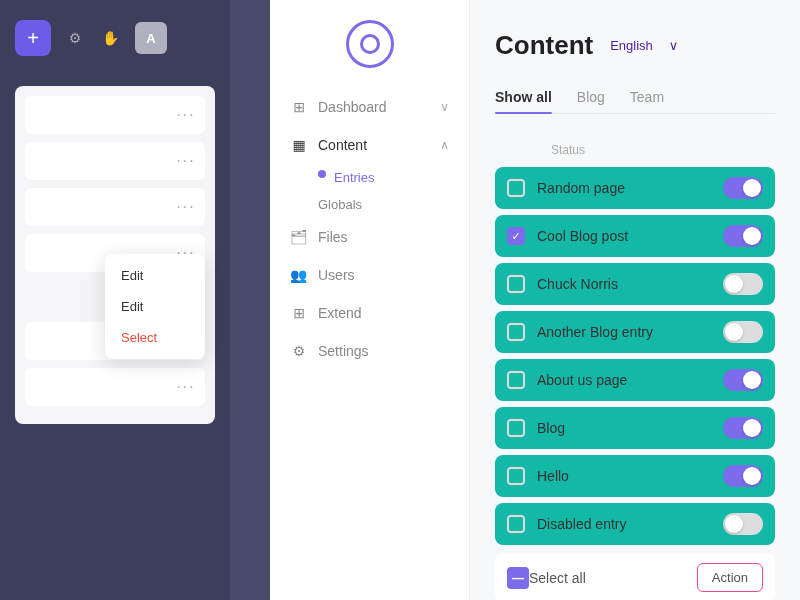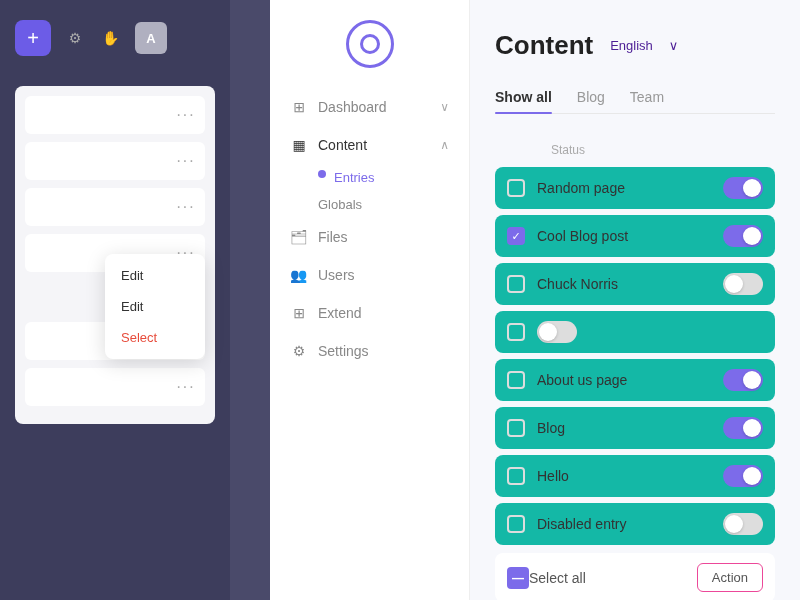--- a/index.html
+++ b/index.html
@@ -525,20 +525,21 @@
       </div>
       <div class="entry-row">
         <div class="entry-checkbox"></div>
         <span class="entry-name">Chuck Norris</span>
         <div class="toggle off">
           <div class="toggle-knob"></div>
         </div>
       </div>
       <div class="entry-row">
         <div class="entry-checkbox"></div>
+        <span class="entry-name">Another Blog entry</span>
         <div class="toggle off">
           <div class="toggle-knob"></div>
         </div>
       </div>
       <div class="entry-row">
         <div class="entry-checkbox"></div>
         <span class="entry-name">About us page</span>
         <div class="toggle on">
           <div class="toggle-knob"></div>
         </div>

